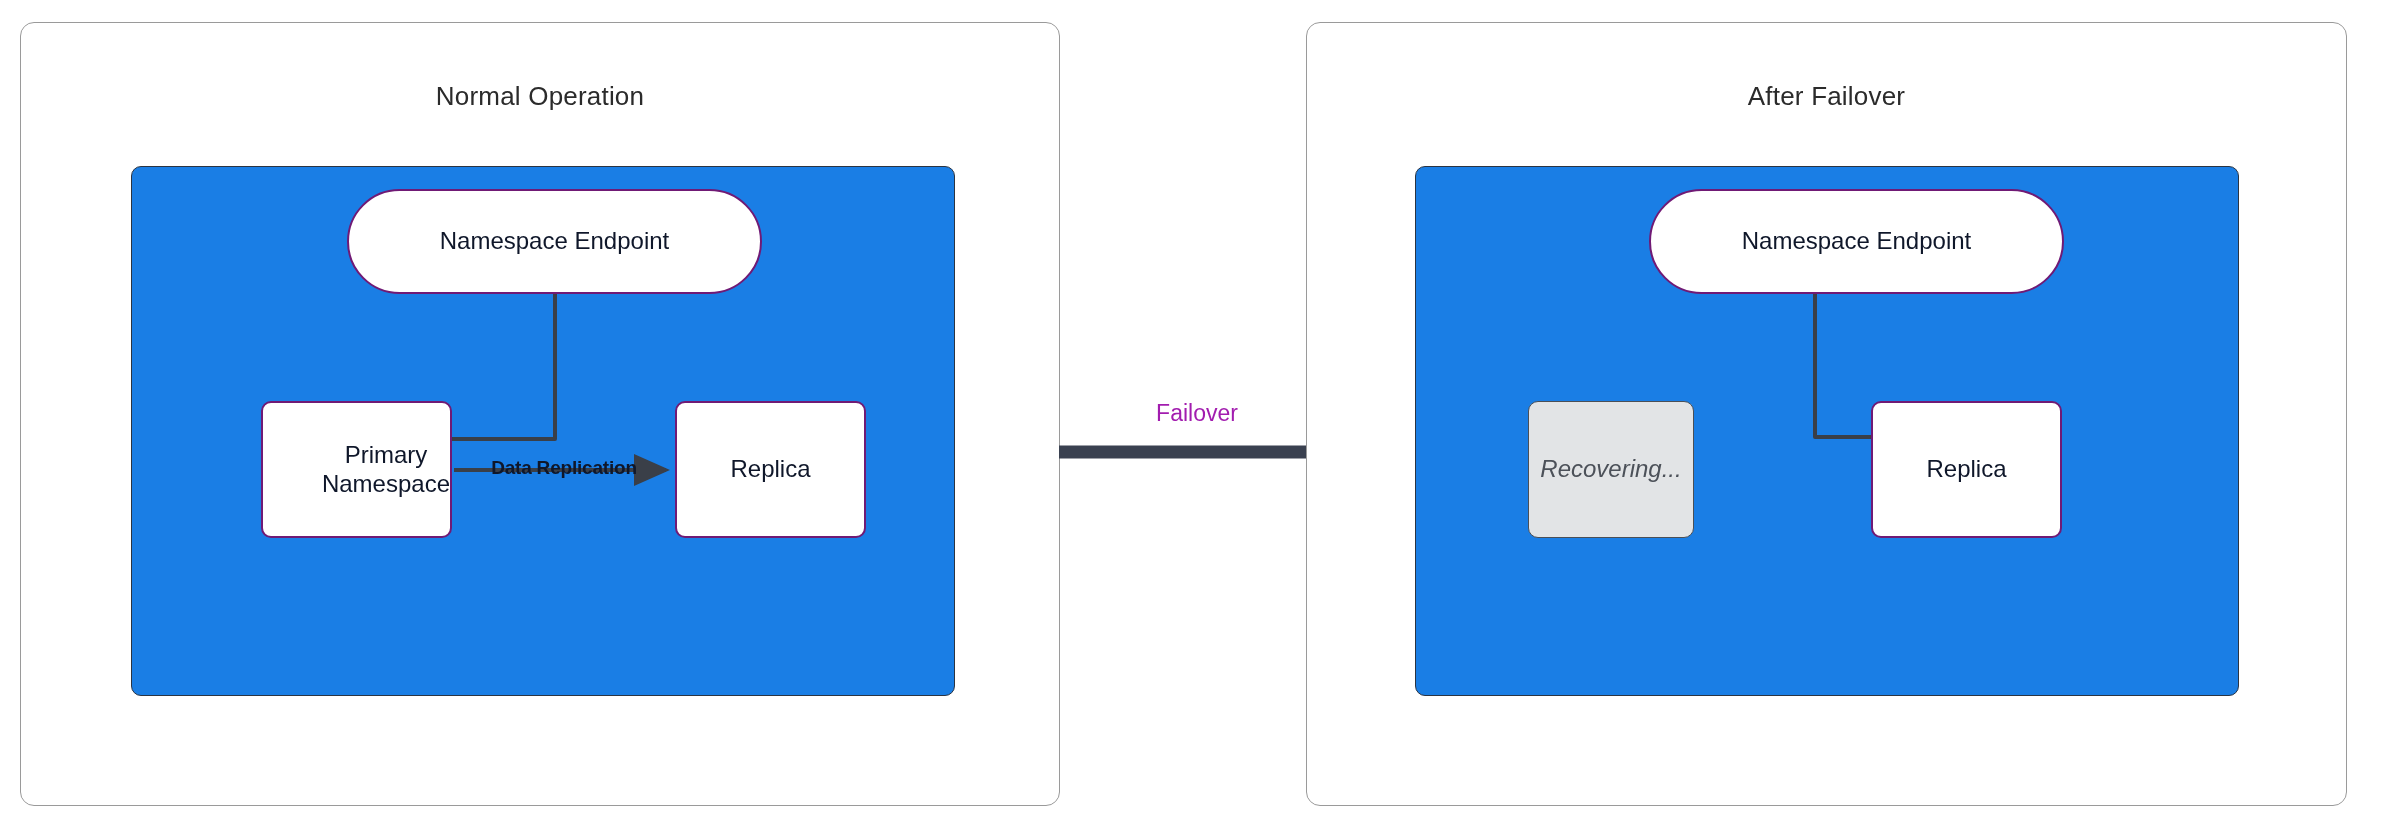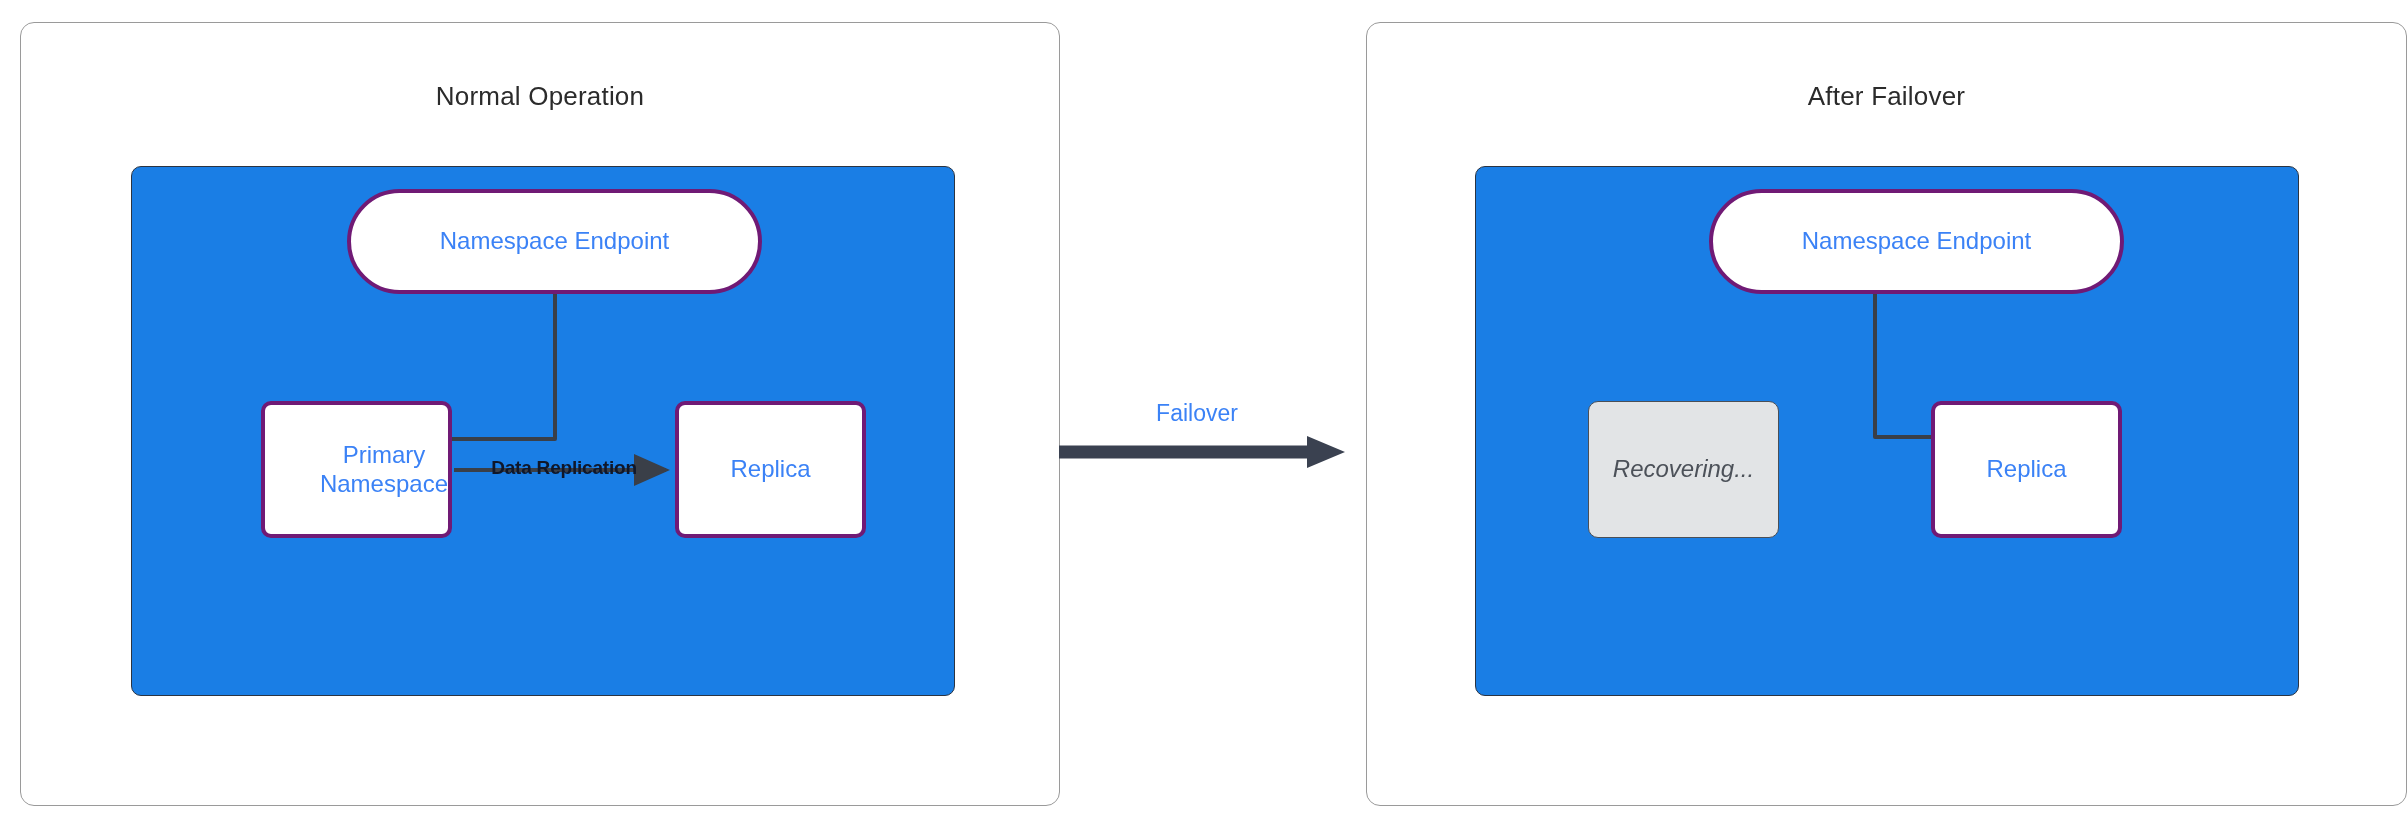--- a/index.html
+++ b/index.html
@@ -25,21 +25,21 @@
 
   
   .panel {
     position: absolute;
     box-sizing: border-box;
     background: #ffffff;
     border: 1.6px solid #9a9a9a;
     border-radius: 14px;
   }
   #panel-normal  { left: 20px;   top: 22px; width: 1040px; height: 784px; }
-  #panel-failover{ left: 1366px; top: 22px; width: 1041px; height: 784px; }
+  #panel-failover{ left: 1306px; top: 22px; width: 1041px; height: 784px; }
 
   .panel-title {
     position: absolute;
     left: 0;
     right: 0;
     top: 58px;
     text-align: center;
     font-size: 26px;
     color: #2b2b2b;
     letter-spacing: 0.2px;
@@ -58,22 +58,22 @@
   #blue-failover { left: 108px;  top: 143px; width: 824px; height: 530px; }
 
   
   .node {
     position: absolute;
     box-sizing: border-box;
     display: flex;
     align-items: center;
     justify-content: center;
     background: #ffffff;
-    border: 4px solid #701a75;
-    color: #3b82f6;
+    border: 2px solid #701a75;
+    color: #0f172a;
     font-size: 24px;
     line-height: 1.18;
     text-align: center;
     white-space: pre-line;
     z-index: 3;
   }
   .node.pill { border-radius: 60px; }
   .node.box  { border-radius: 10px; }
   .node.recovering {
     background: #e2e4e6;
@@ -82,21 +82,21 @@
     color: #4c5159;
   }
 
   
   #node-endpoint-normal   { left: 215px; top: 22px;  width: 415px; height: 105px; }
   #node-primary          { left: 129px; top: 234px; width: 191px; height: 137px; justify-content: flex-end; }
   #node-replica-normal   { left: 543px; top: 234px; width: 191px; height: 137px; }
 
   
   #node-endpoint-failover { left: 233px; top: 22px;  width: 415px; height: 105px; }
-  #node-recovering        { left: 112px; top: 234px; width: 191px; height: 137px; }
+  #node-recovering        { left: 112px; top: 234px; width: 166px; height: 137px; }
   #node-replica-failover  { left: 455px; top: 234px; width: 191px; height: 137px; }
 
   
   .conn-layer {
     position: absolute;
     left: 0; top: 0;
     width: 824px;
     height: 530px;
     overflow: visible;
     z-index: 2;
@@ -111,21 +111,21 @@
     width: 292px;
     height: 90px;
   }
   #failover-label {
     position: absolute;
     left: 0;
     right: 8px;
     top: 0;
     text-align: center;
     font-size: 23px;
-    color: #3b82f6;
+    color: #a21caf;
     white-space: nowrap;
   }
   #failover-arrow-svg {
     position: absolute;
     left: 0;
     top: 32px;
     width: 292px;
     height: 40px;
   }
 

